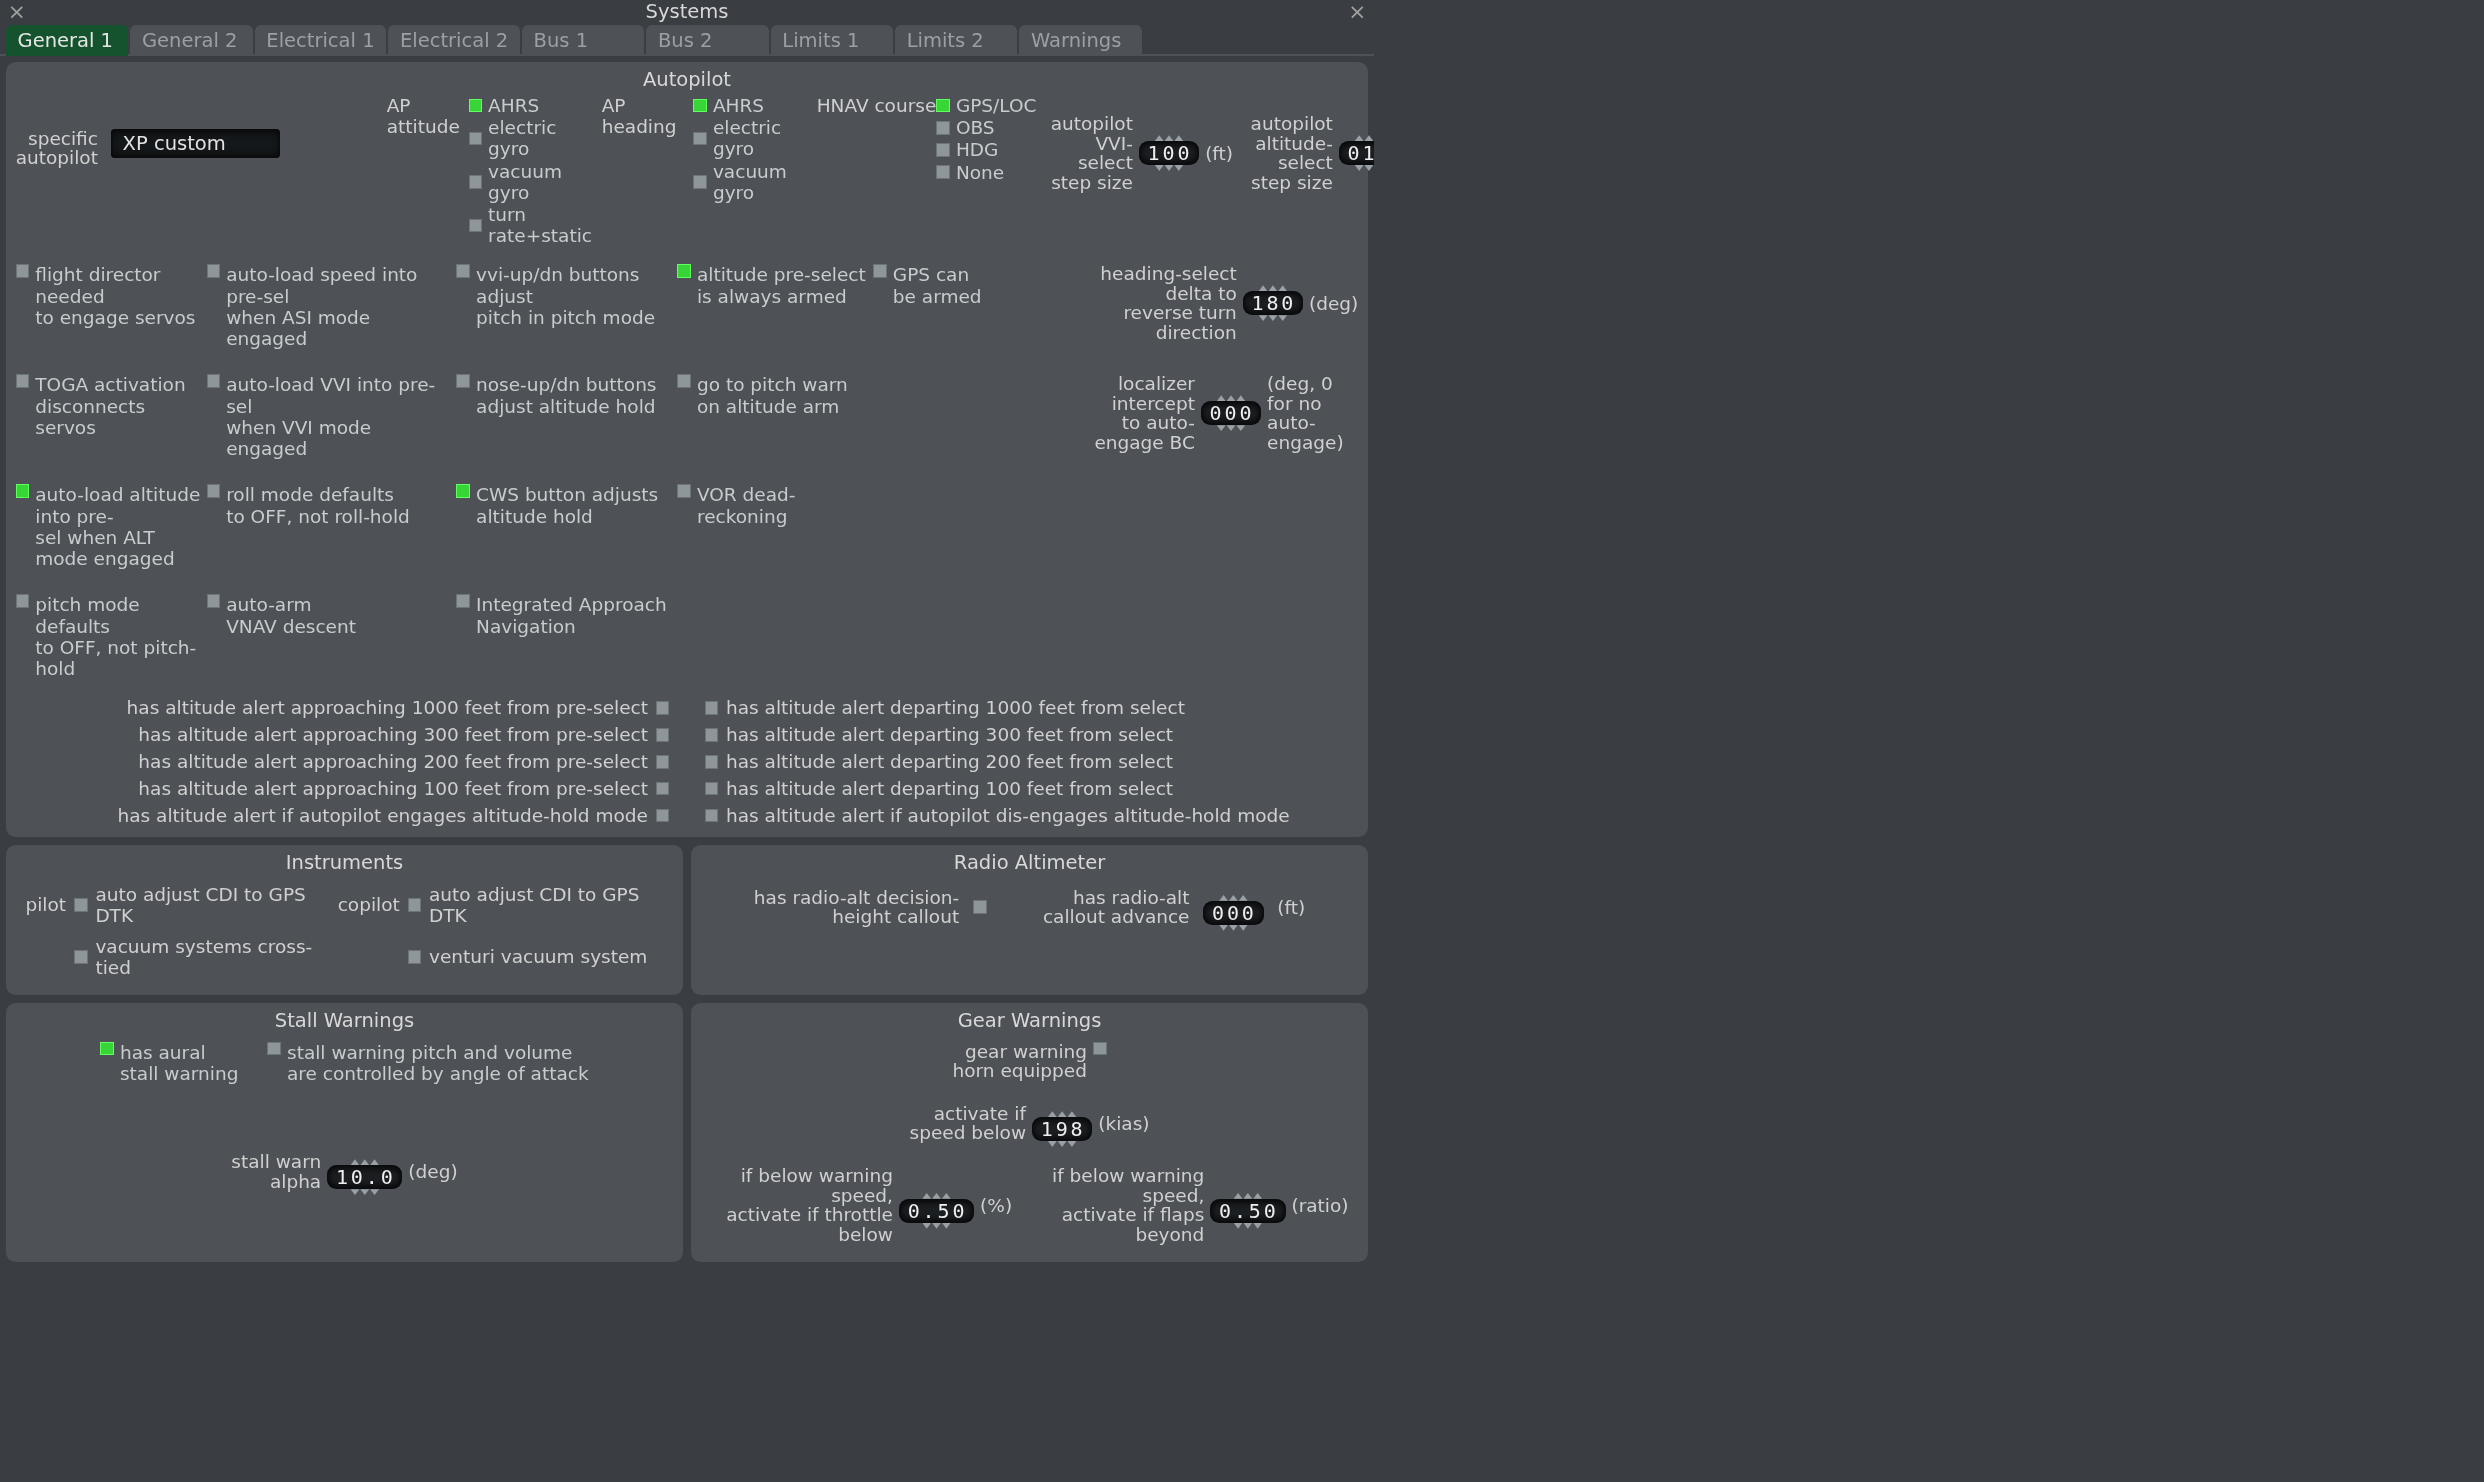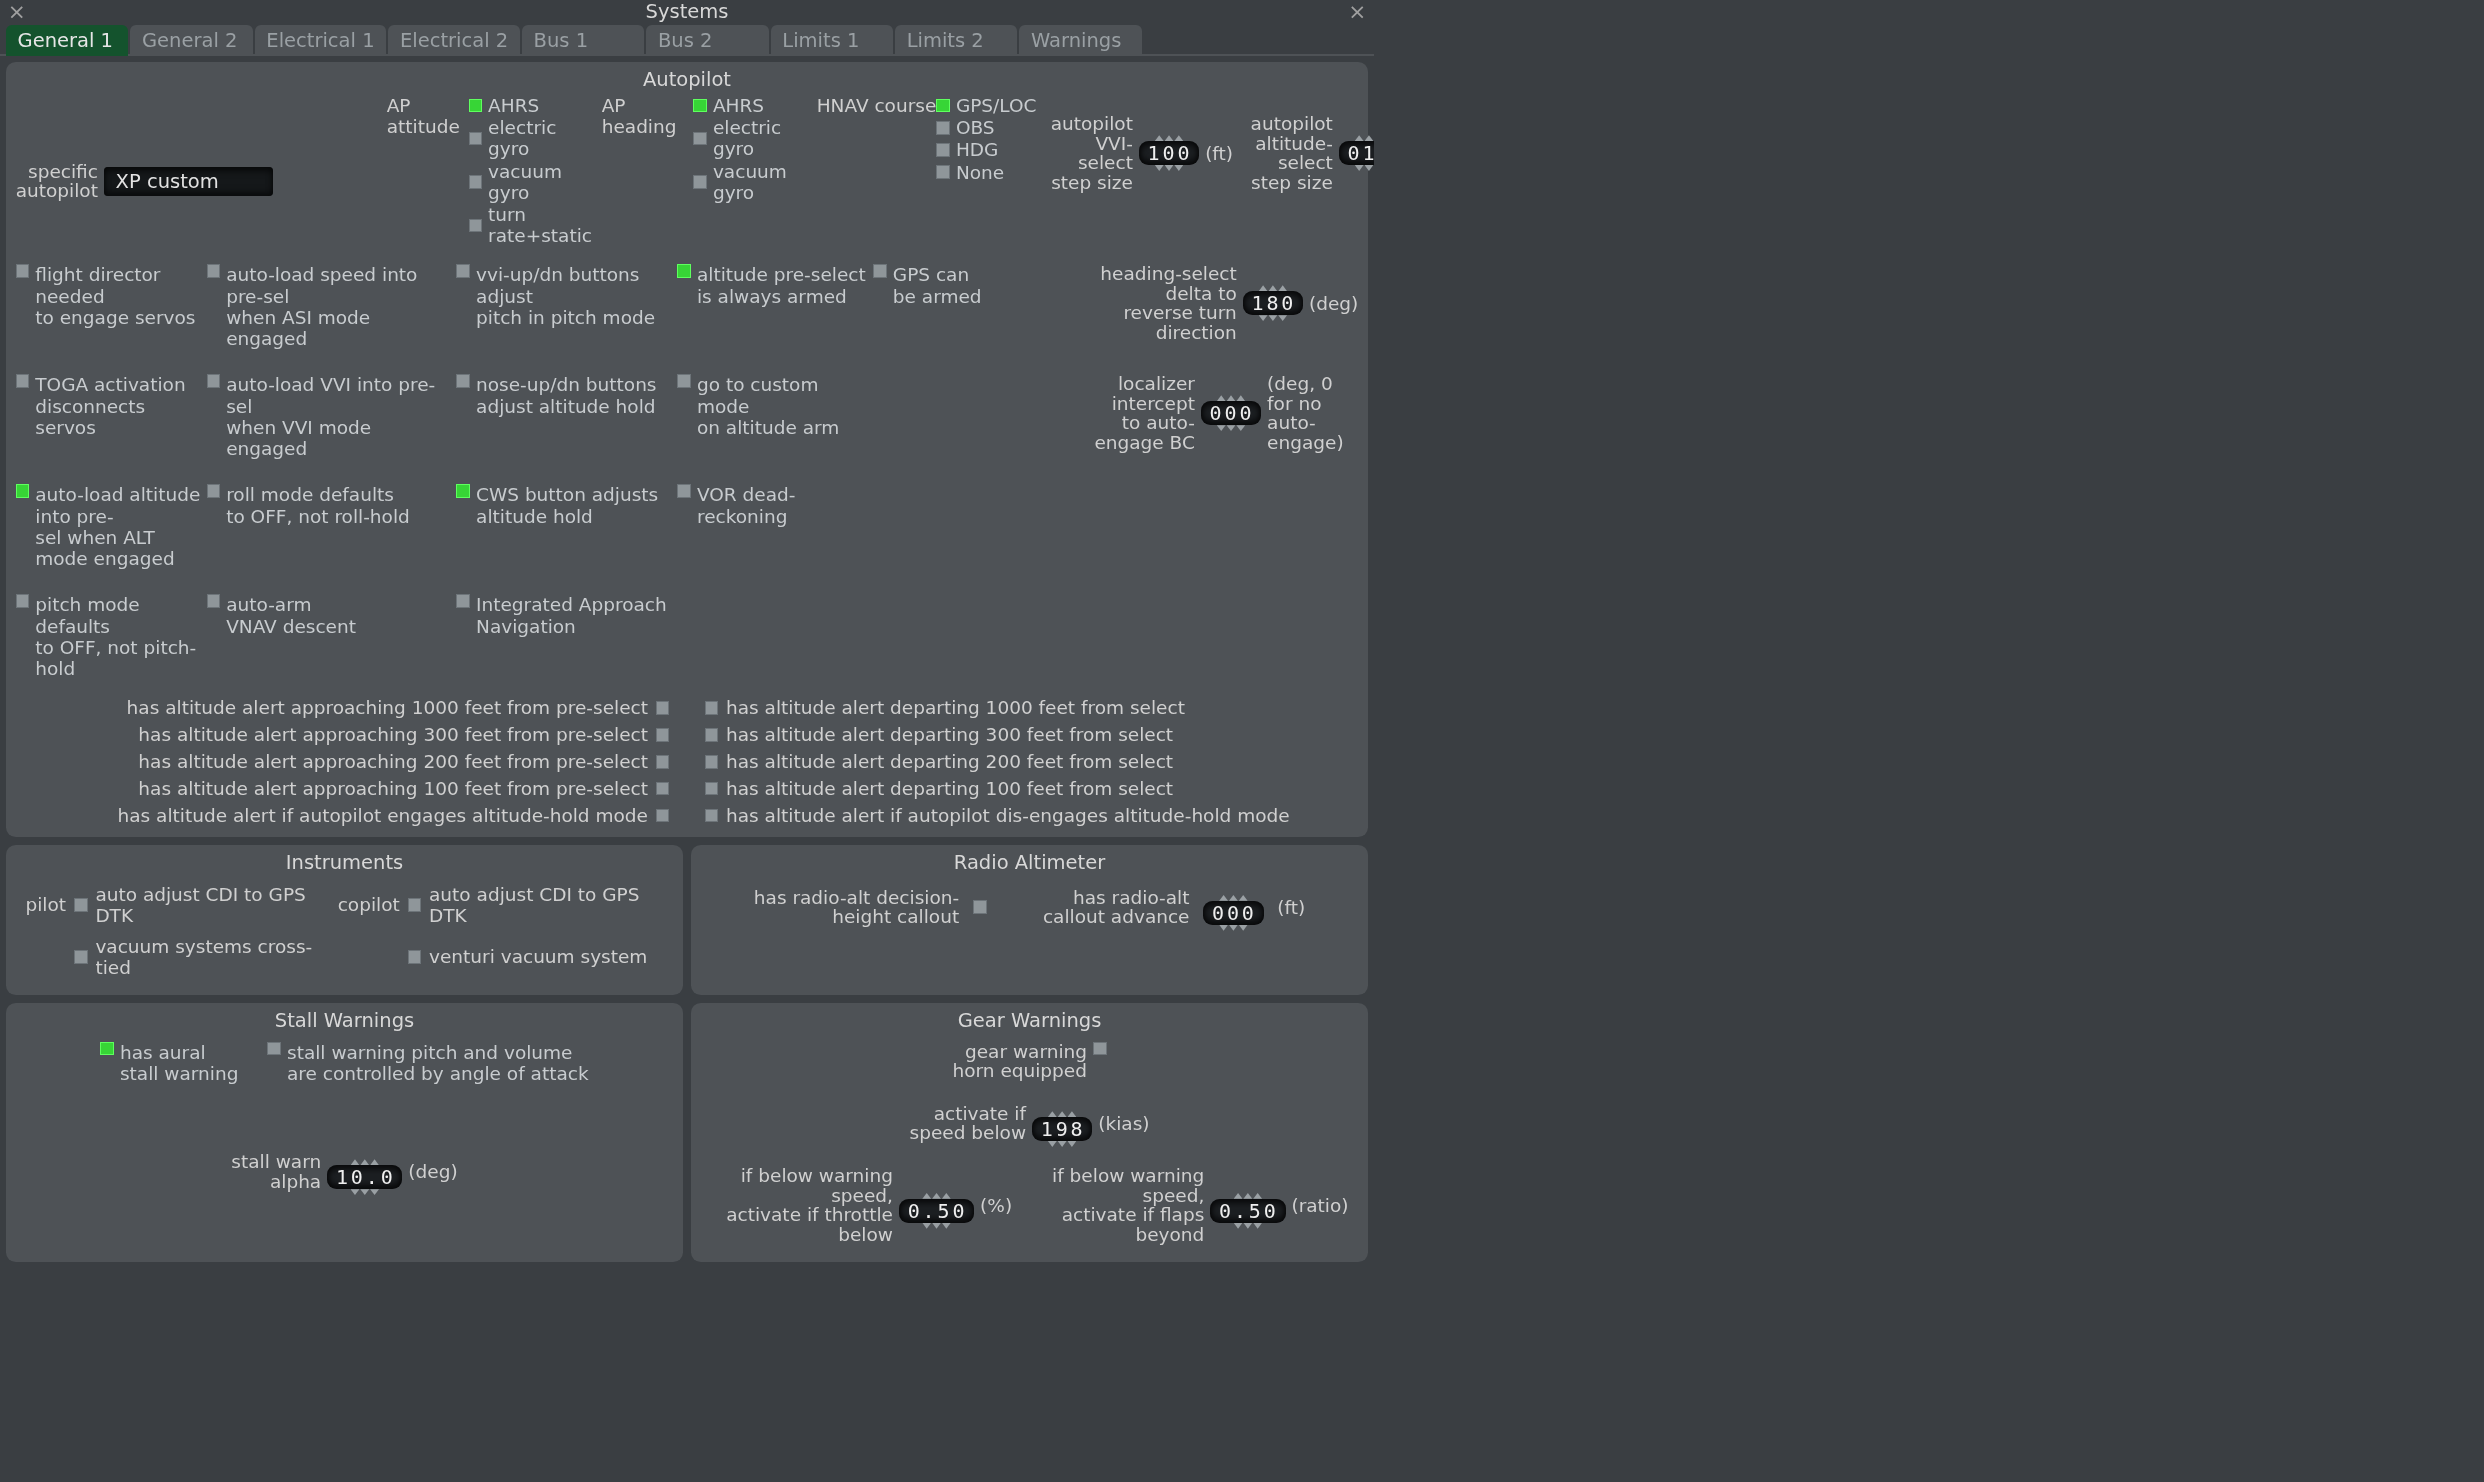--- a/index.html
+++ b/index.html
@@ -180,23 +180,23 @@
   .spin-col {
     display: flex;
     flex-direction: row;
     gap: 17.6px;
     align-items: flex-end;
     padding-right: 3.9px;
   }
 
   .specific-ap {
     display: flex;
-    align-items: center;
-    gap: 6px;
-    margin-top: 67px;
+    align-items: flex-start;
+    gap: 13px;
+    margin-top: 34px;
   }
   .specific-ap .lbl {
     text-align: right;
     line-height: 1.05;
   }
 
   .ap-checks {
     display: grid;
     grid-template-columns: 185px 244px 215px 190px 190px 1fr;
     gap: 25px 5.9px;
@@ -502,21 +502,21 @@
           <div class="chk-row">
             <span class="chk"></span>
             <div class="lbl">
               <div>nose-up/dn buttons</div>
               <div>adjust altitude hold</div>
             </div>
           </div>
           <div class="chk-row">
             <span class="chk"></span>
             <div class="lbl">
-              <div>go to custom mode</div>
+              <div>go to pitch warn</div>
               <div>on altitude arm</div>
             </div>
           </div>
           <div></div>
           <div class="spincell">
             <div class="spin">
               <div class="rlbl">
                 <div>localizer intercept</div>
                 <div>to auto-engage BC</div>
               </div>

